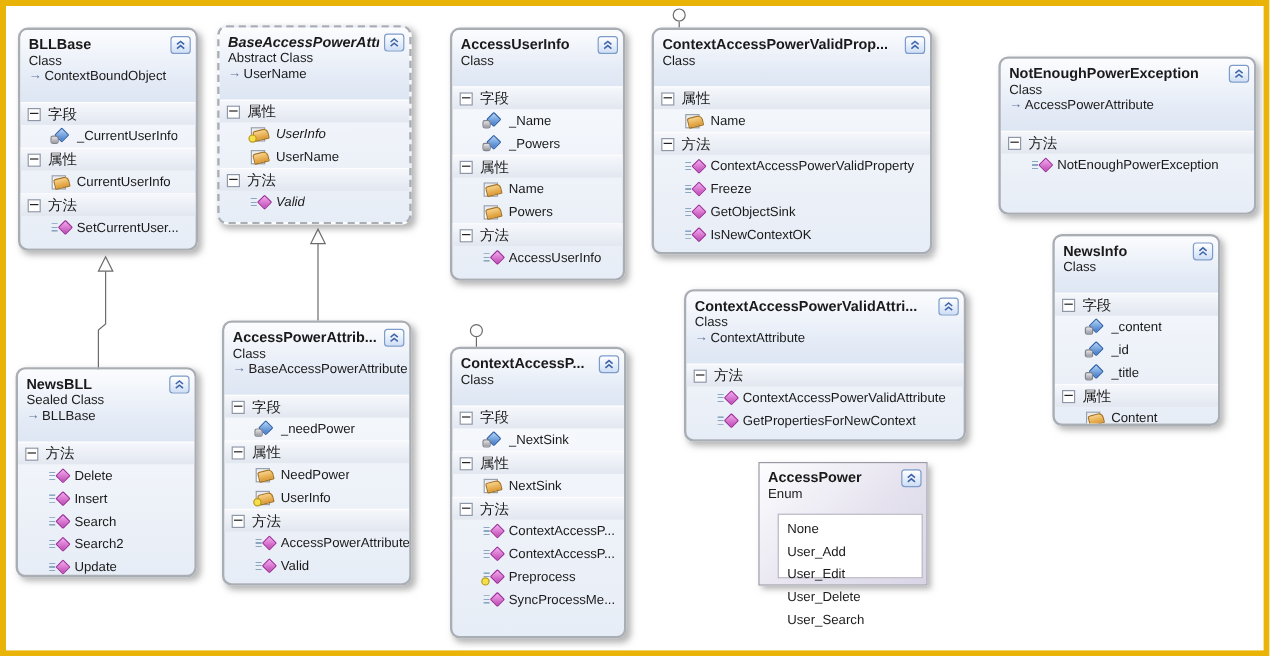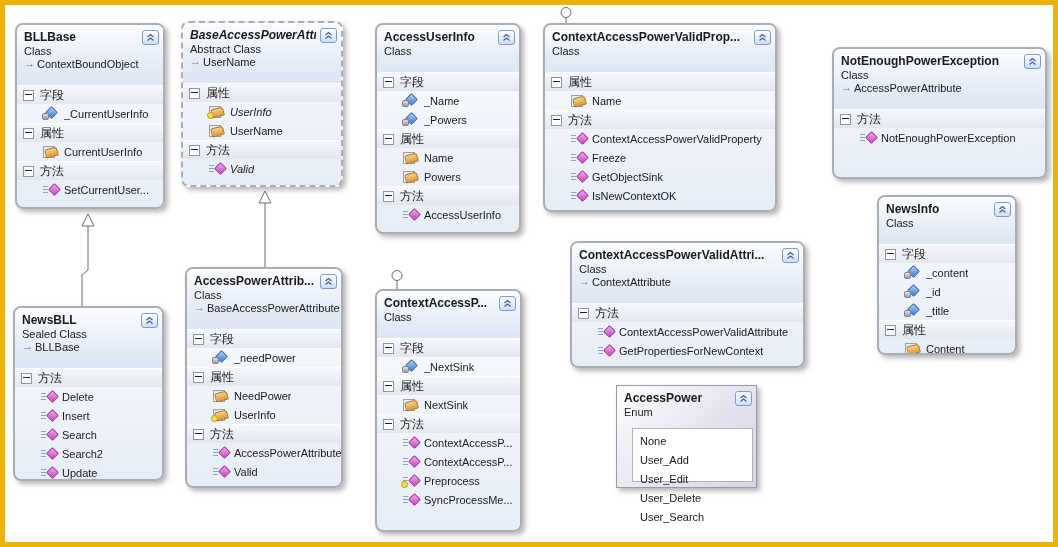--- a/index.html
+++ b/index.html
@@ -503,21 +503,21 @@
     <div class="mem">
         <span class="ic ic-method"></span>
         <span class="mname">ContextAccessPowerValidAttribute</span>
       </div>
     <div class="mem">
         <span class="ic ic-method"></span>
         <span class="mname">GetPropertiesForNewContext</span>
       </div>
   </div>
 
-  <div class="enumbox" style="left:611px;top:380px;width:141px;height:103px">
+  <div class="enumbox" style="left:627px;top:380px;width:141px;height:103px">
     <div class="hdr" style="background:transparent">
       <div class="trow">
           <span class="title">AccessPower</span>
         <span class="chev">
             <svg width="9" height="9" viewBox="0 0 9 9">
               <path d="M1.5 4 L4.5 1.5 L7.5 4" fill="none" stroke="#3f64a8" stroke-width="1.3"></path>
               <path d="M1.5 7.5 L4.5 5 L7.5 7.5" fill="none" stroke="#3f64a8" stroke-width="1.3"></path>
             </svg>
           </span>
         </div>

